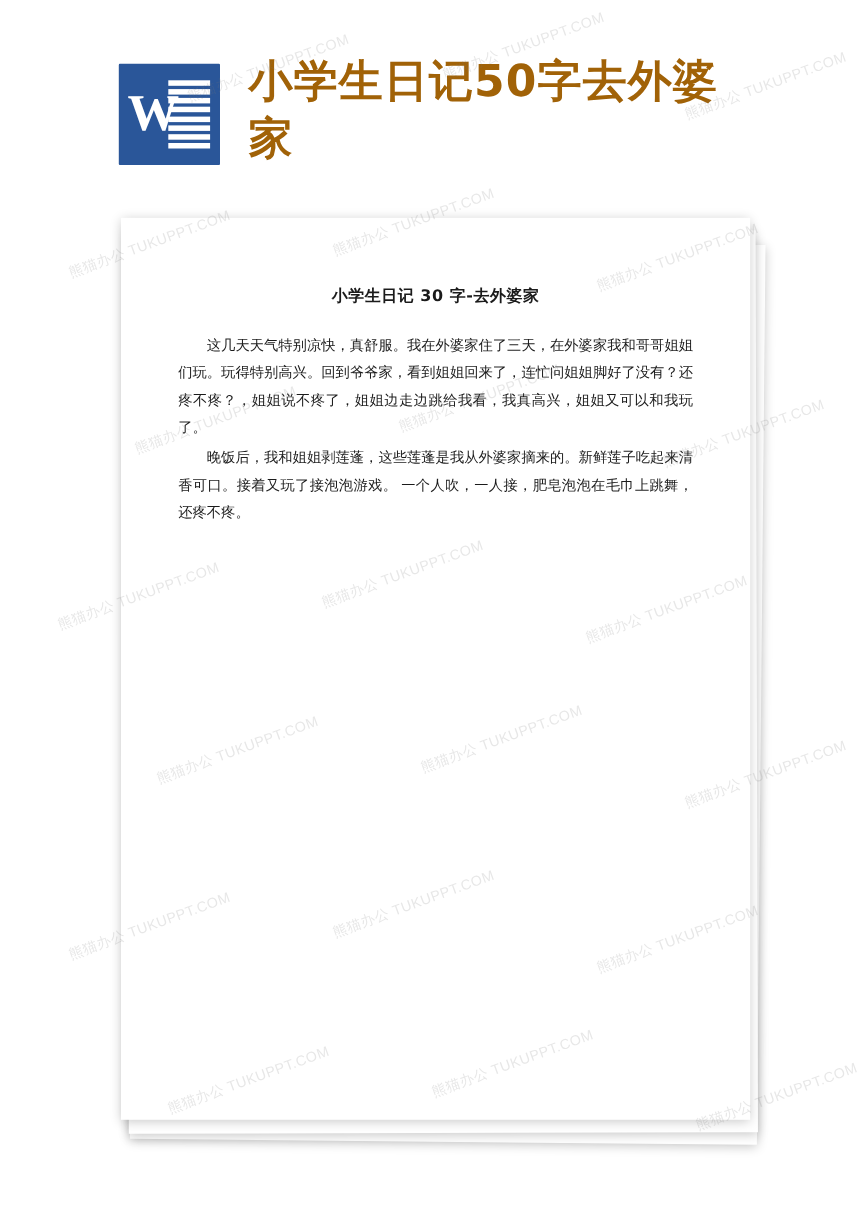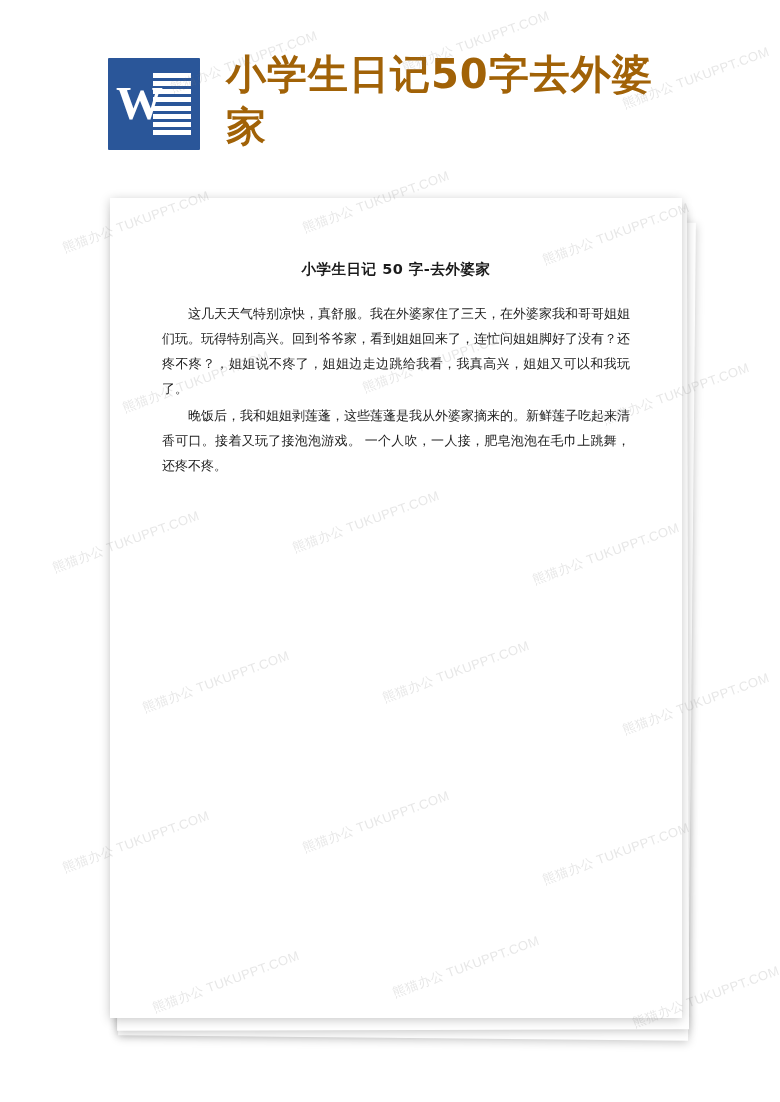--- a/index.html
+++ b/index.html
@@ -182,21 +182,21 @@
     </span>
   </div>
   <div class="header-title">小学生日记50字去外婆家</div>
 </div>
 
 <div class="stack">
   <div class="sheet sheet-back2"></div>
   <div class="sheet sheet-back1"></div>
   <div class="sheet sheet-front">
     <div class="page-inner">
-      <div class="doc-title">小学生日记 50 字-去外婆家</div>
+      <div class="doc-title">小学生日记 30 字-去外婆家</div>
       <p class="doc-para">这几天天气特别凉快，真舒服。我在外婆家住了三天，在外婆家我和哥哥姐姐们玩。玩得特别高兴。回到爷爷家，看到姐姐回来了，连忙问姐姐脚好了没有？还疼不疼？，姐姐说不疼了，姐姐边走边跳给我看，我真高兴，姐姐又可以和我玩了。</p>
       <p class="doc-para">晚饭后，我和姐姐剥莲蓬，这些莲蓬是我从外婆家摘来的。新鲜莲子吃起来清香可口。接着又玩了接泡泡游戏。 一个人吹，一人接，肥皂泡泡在毛巾上跳舞，还疼不疼。</p>
     </div>
   </div>
 </div>
 
 <div class="wm-layer" id="wm-layer">
     <span class="wm" style="left: 168px; top: 80px;">熊猫办公 TUKUPPT.COM</span>
     <span class="wm" style="left: 400px; top: 60px;">熊猫办公 TUKUPPT.COM</span>
     <span class="wm" style="left: 620px; top: 96px;">熊猫办公 TUKUPPT.COM</span>

